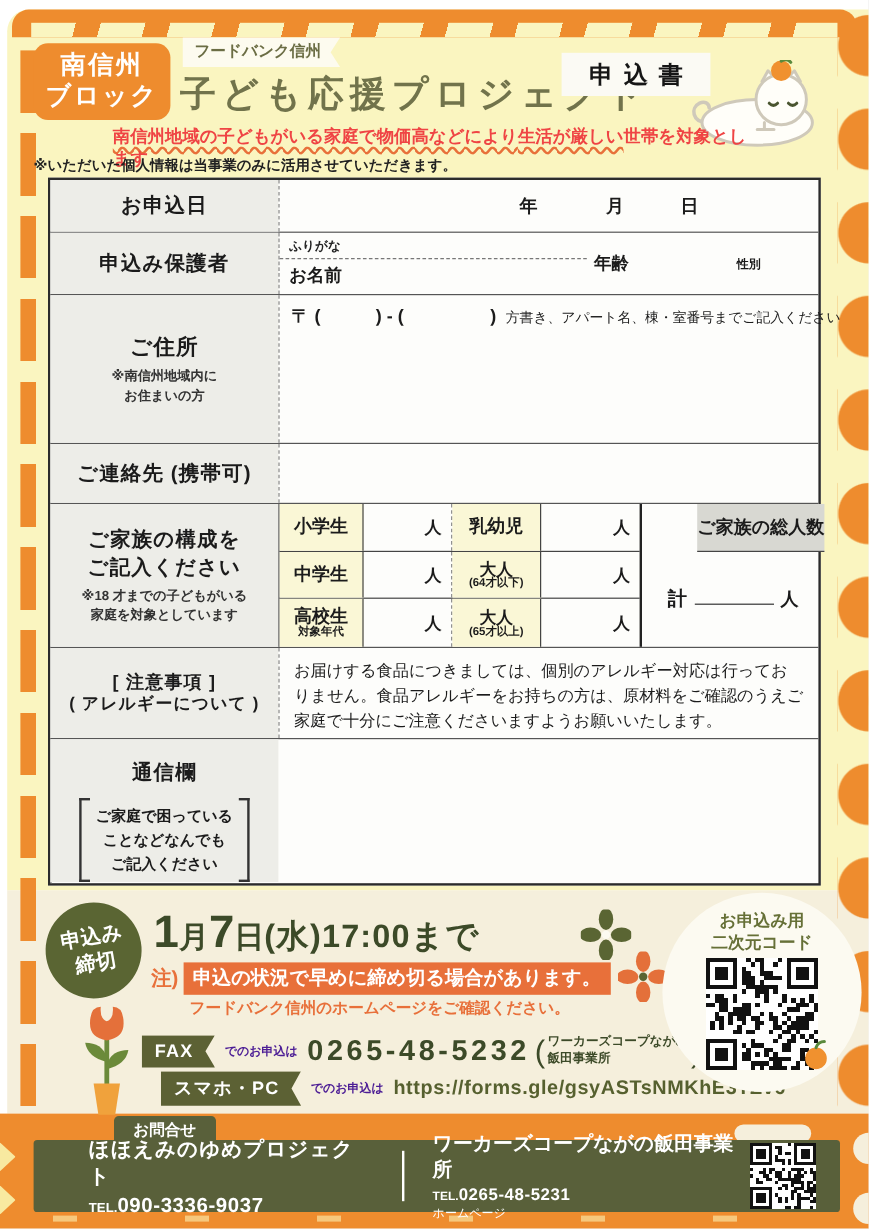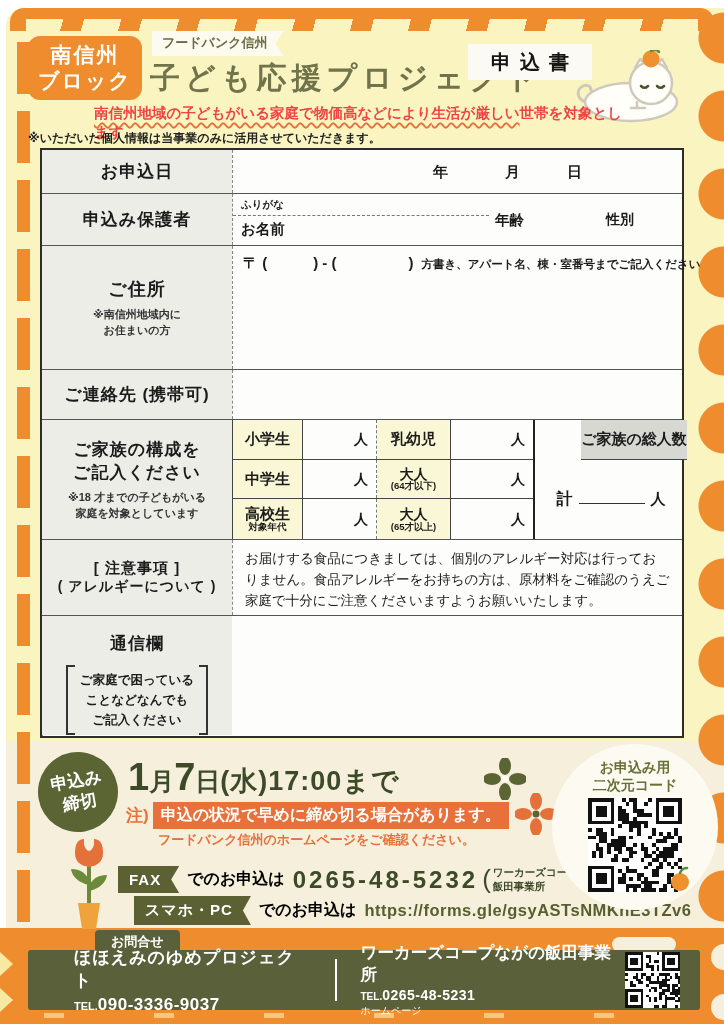--- a/index.html
+++ b/index.html
@@ -50,26 +50,26 @@
 
   .r-date { height:44px; } .r-guard { height:52px; } .r-addr { height:124px; }
   .r-tel { height:50px; } .r-fam { height:120px; } .r-note { height:76px; } .r-msg { height:124px; flex:1; }
 
   .date-units { position:absolute; inset:0; }
   .date-units span { position:absolute; top:50%; transform:translateY(-50%); font-size:15px; font-weight:700; }
 
   .furigana-zone { position:absolute; left:0; top:0; width:256px; height:22px; border-bottom:1px dashed #777; padding:4px 0 0 8px; font-size:10.5px; font-weight:700; color:#222; }
   .name-lbl { position:absolute; left:8px; bottom:6px; font-size:14.5px; font-weight:700; }
   .age-lbl { position:absolute; right:158px; top:50%; transform:translateY(-50%); font-size:14.5px; font-weight:700; }
-  .sex-lbl { position:absolute; right:48px; top:50%; transform:translateY(-50%); font-size:14px; font-weight:700; }
+  .sex-lbl { position:absolute; right:48px; top:50%; transform:translateY(-50%); font-size:10px; font-weight:700; }
 
   .postal-line { position:absolute; left:10px; top:8px; display:flex; align-items:baseline; white-space:nowrap; }
   .postal-line b { font-size:15px; font-weight:700; }
   .gap1 { display:inline-block; width:46px; } .gap2 { display:inline-block; width:72px; }
-  .postal-note { font-size:11.5px; font-weight:700; margin-left:8px; }
+  .postal-note { font-size:11.5px; font-weight:400; margin-left:8px; }
 
   
   .fam-content { flex:1; display:flex; border-left:1px solid #444; }
   .fam-grid { width:300px; display:flex; flex-direction:column; }
   .fam-subrow { height:40px; display:flex; border-bottom:1px solid #444; }
   .fam-subrow:last-child { border-bottom:none; }
   .fc { display:flex; flex-direction:column; align-items:center; justify-content:center; line-height:1.05; }
   .fc-l1 { width:70px; background:#FAF7D6; border-right:1px solid #444; }
   .fc-v1 { width:74px; border-right:1px dashed #777; align-items:flex-end; padding-right:8px; }
   .fc-l2 { width:74px; background:#FAF7D6; border-right:1px solid #444; }
@@ -100,21 +100,21 @@
   .note-hl { background:#E8703A; color:#fff; font-weight:700; font-size:16px; padding:3px 8px; }
   .note-sub { position:absolute; left:158px; top:831px; color:#E8703A; font-weight:700; font-size:13px; }
 
   .flower { position:absolute; }
   .tulip { position:absolute; left:60px; top:833px; width:58px; height:98px; }
 
   .fax-row, .pc-row { position:absolute; left:118px; display:flex; align-items:center; white-space:nowrap; }
   .fax-row { top:855px; } .pc-row { top:886px;padding-left:16px; }
   .rbadge { background:#5C6134; color:#fff; font-weight:700; font-size:15px; padding:5px 18px 5px 11px; letter-spacing:1px;
       clip-path:polygon(0 0,100% 0,calc(100% - 8px) 50%,100% 100%,0 100%); }
-  .lead { color:#000000; font-weight:700; font-size:16px; margin:14px 8px; }
+  .lead { color:#4c1d95; font-weight:700; font-size:10px; margin:14px 8px; }
   .fax-num { color:#3C4A28; font-weight:700; font-size:24px; letter-spacing:3px; }
   .paren { display:flex; align-items:center; margin-left:4px; color:#3C4A28; }
   .paren .p { font-size:26px; font-weight:400; }
   .paren .org { font-size:10.5px; font-weight:700; line-height:1.3; text-align:left; padding:0 2px; }
   .web-url { color:#56602F; font-weight:700; font-size:16.5px; letter-spacing:.5px; }
 
   .qr-circle { position:absolute; left:552px; top:744px; width:166px; height:166px; background:#FCFAF1; border-radius:50%;
       display:flex; flex-direction:column; align-items:center; padding-top:14px; }
   .qr-cap { color:#667037; font-weight:700; font-size:14px; line-height:1.3; text-align:center; }
   .qr-big { width:94px; height:94px; margin-top:4px; }

